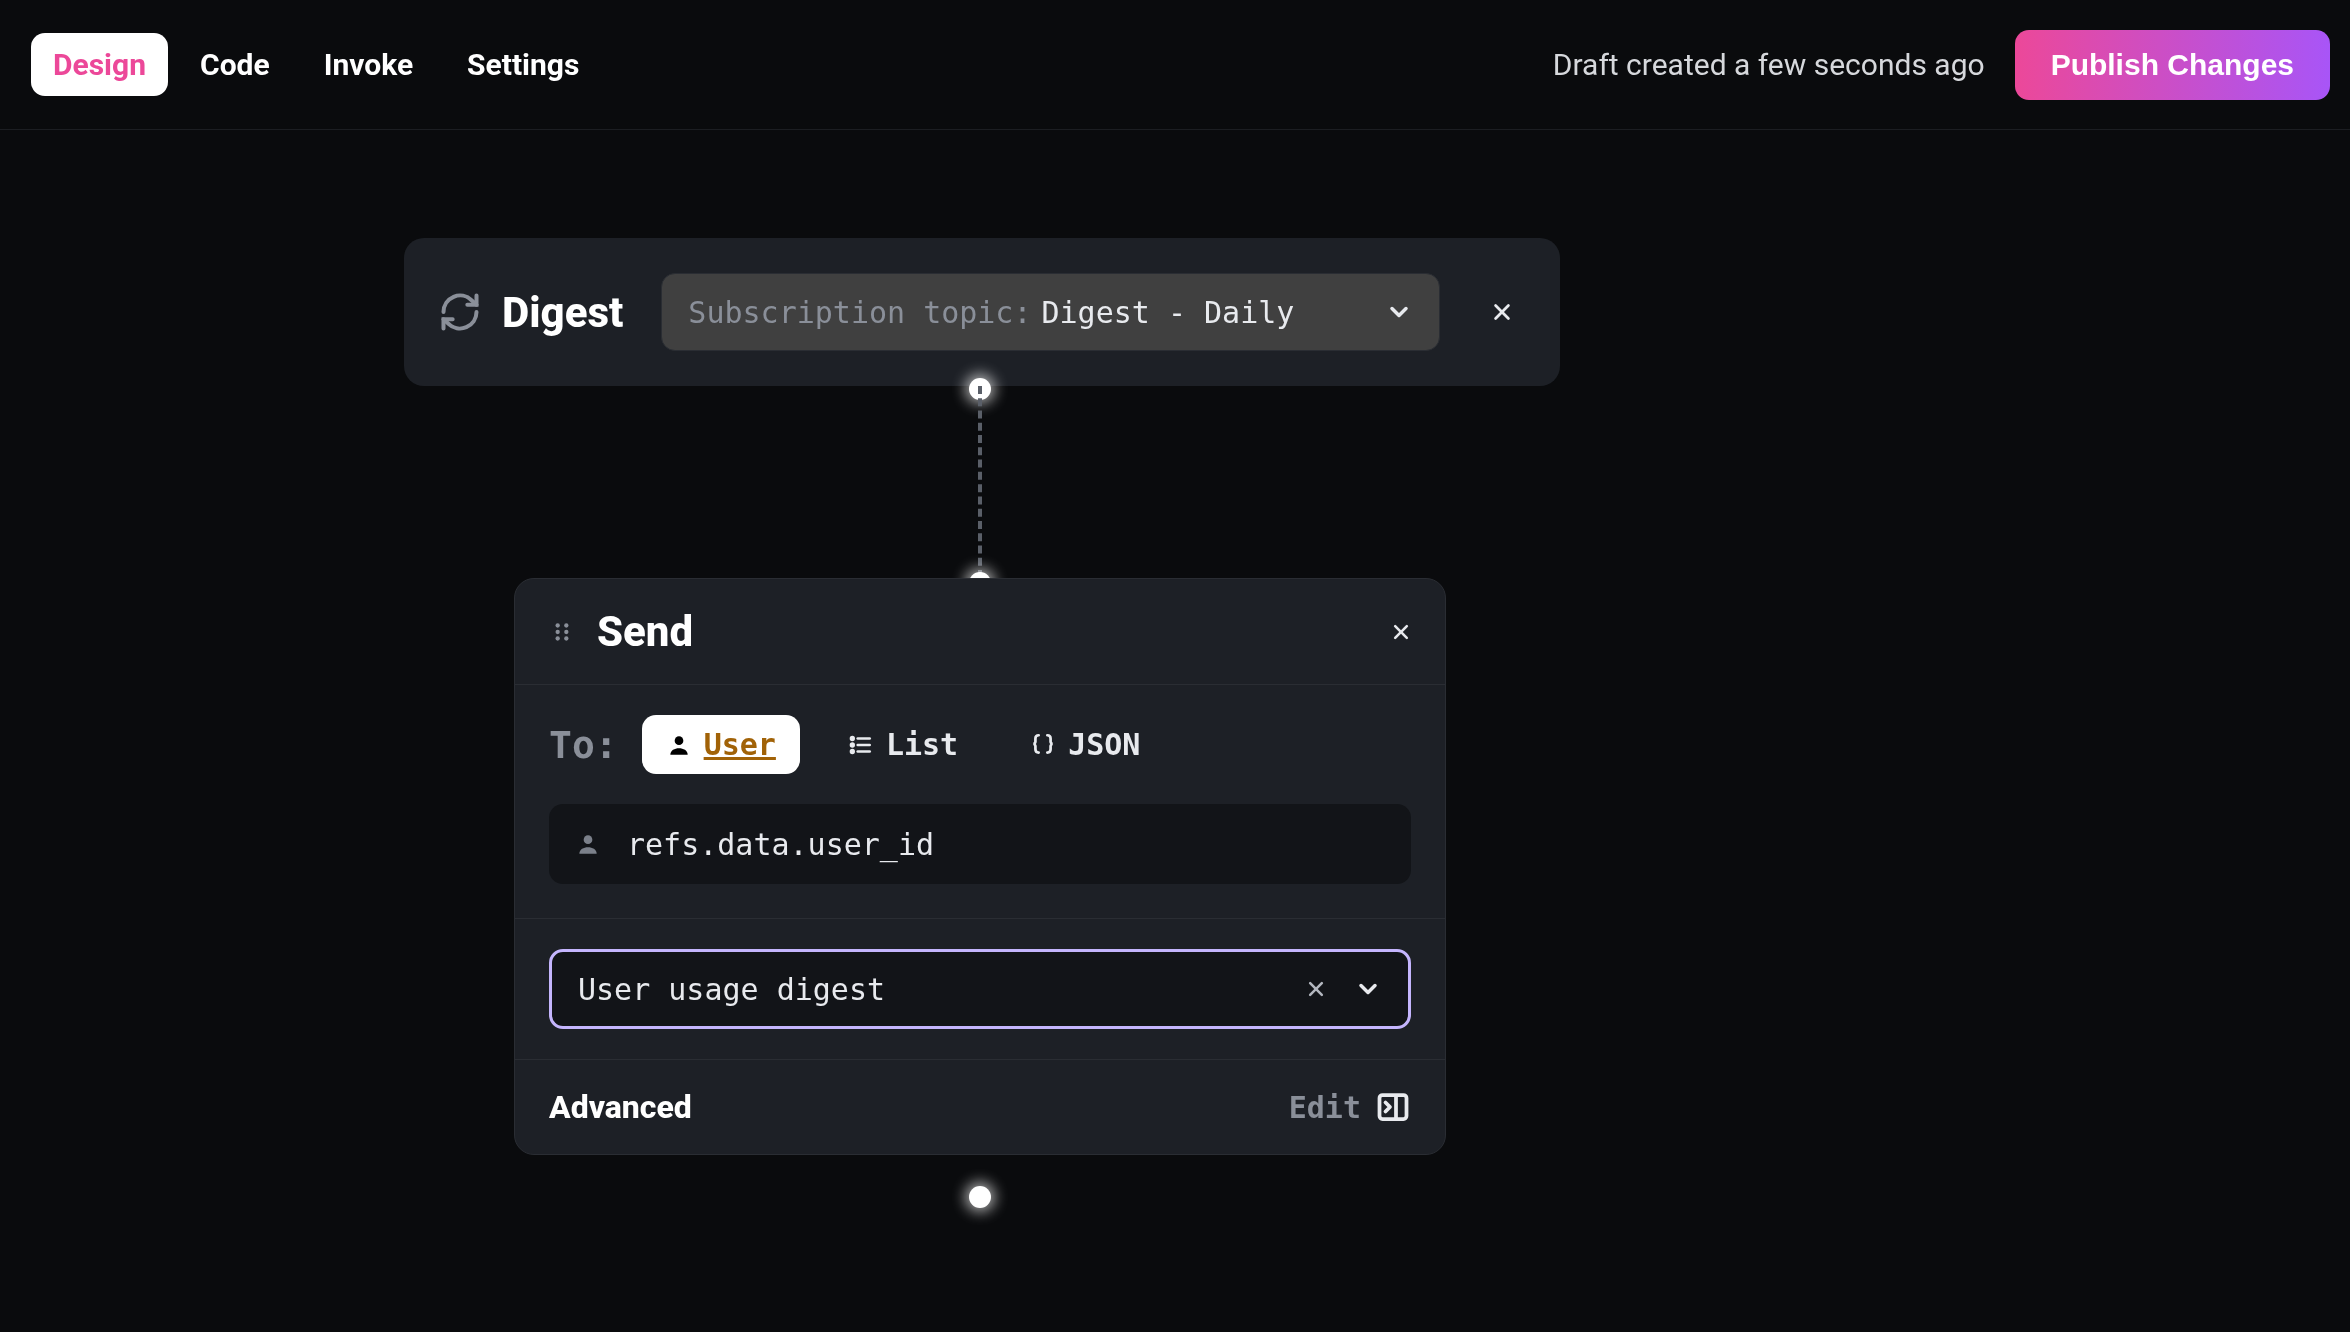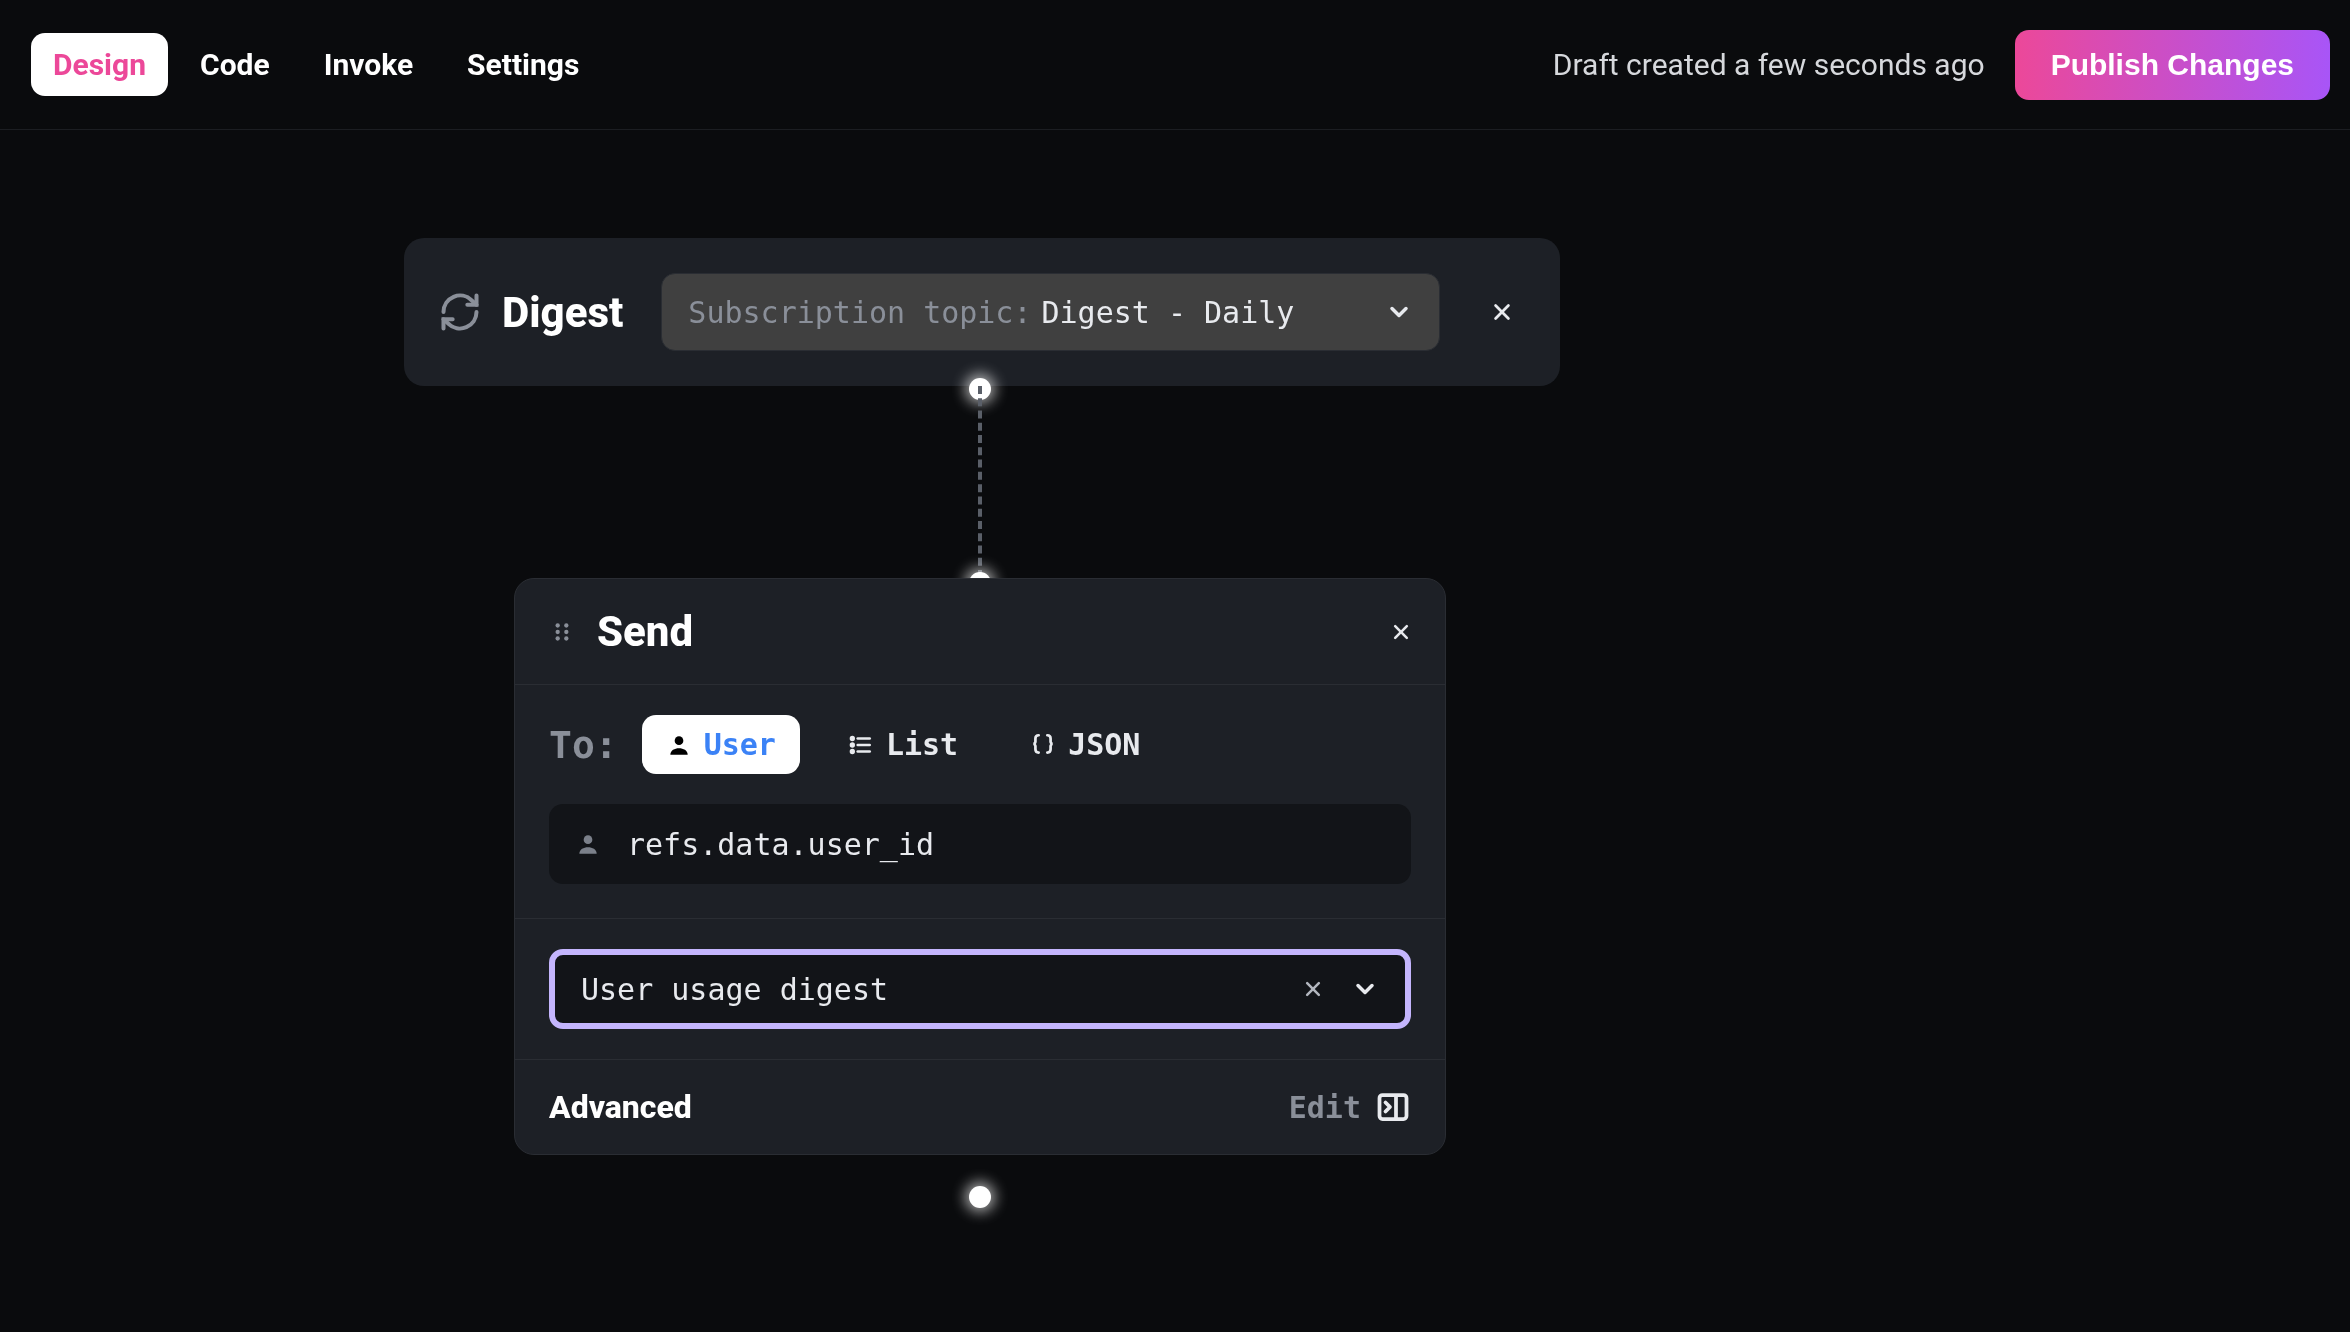--- a/index.html
+++ b/index.html
@@ -132,37 +132,37 @@
 .to-row { display: flex; align-items: center; gap: 24px; margin-bottom: 30px; }
 .to-label { color: #8a8f99; font-size: 38px; font-weight: 700; }
 .pill {
   display: flex; align-items: center; gap: 12px;
   padding: 12px 24px;
   border-radius: 14px;
   font-size: 30px; font-weight: 700;
   cursor: pointer;
   color: #e8eaee;
 }
-.pill.active { background: #fff; color: #3b82f6; }
+.pill.active { background: #fff; color: #a16207; text-decoration: underline; }
 .pill svg { width: 26px; height: 26px; }
 
 .user-field {
   background: #121418;
   border-radius: 14px;
   height: 80px;
   display: flex; align-items: center;
   padding: 0 26px; gap: 26px;
 }
 .user-field-icon { color: #7b808a; }
 .user-field-value { color: #e8eaee; font-size: 30px; }
 
 .template-section { padding: 30px 34px; border-bottom: 1px solid #2a2d33; }
 .template-select {
   background: #121418;
-  border: 6px solid #c4b5fd;
+  border: 3px solid #c4b5fd;
   border-radius: 14px;
   height: 80px;
   display: flex; align-items: center;
   padding: 0 26px;
   cursor: pointer;
 }
 .template-value { flex: 1; font-size: 30px; color: #e8eaee; }
 .template-clear { color: #b3b7bf; font-size: 26px; margin-right: 28px; cursor: pointer; }
 
 .advanced-row {

